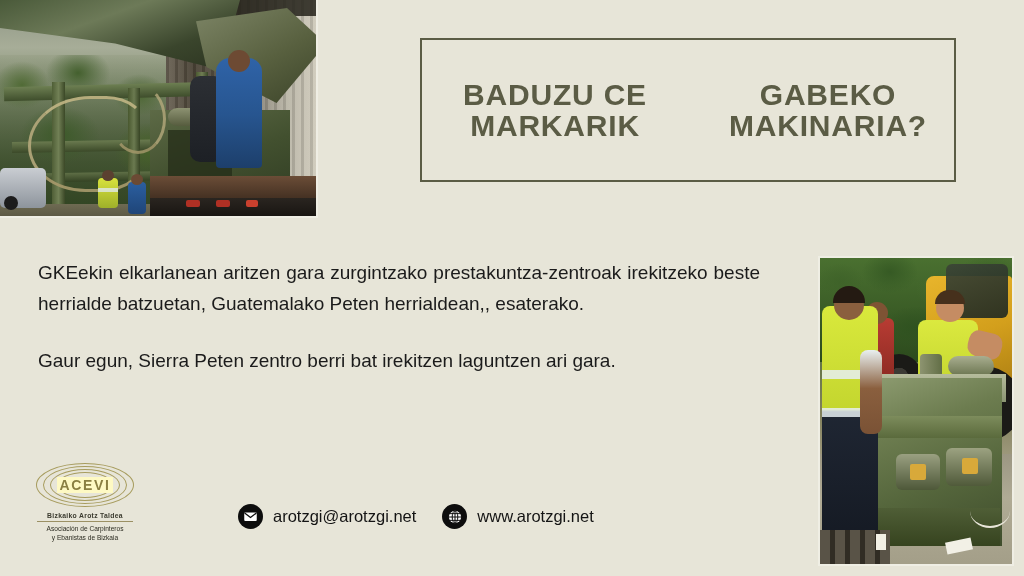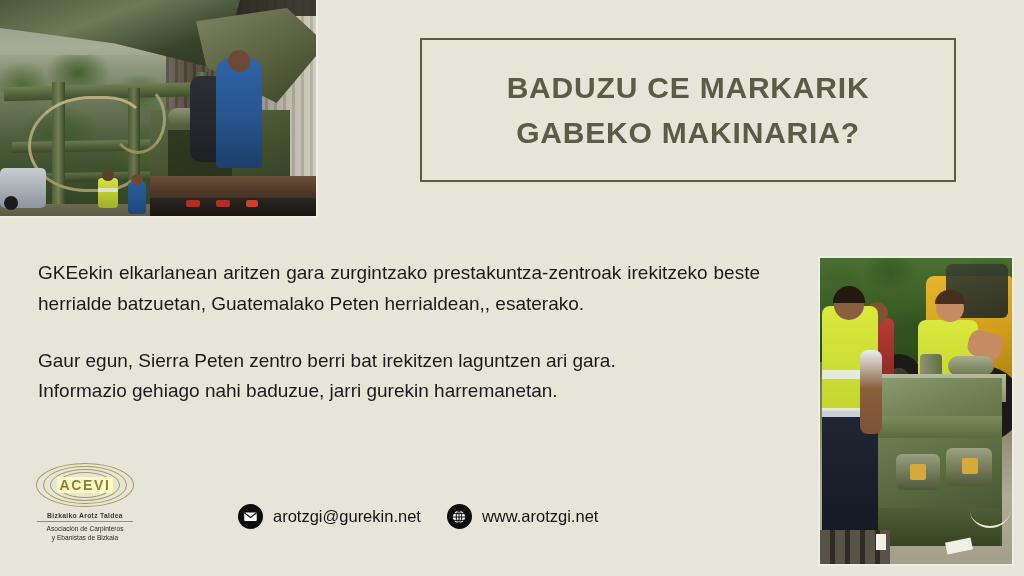--- a/index.html
+++ b/index.html
@@ -96,21 +96,21 @@
   .tl-car{ left:0px; top:168px; width:46px; height:40px;
     background:linear-gradient(180deg,#c9cdd2,#8d949c); border-radius:5px; }
   .tl-car-w{ left:4px; top:196px; width:14px; height:14px; background:#1c1c1c; border-radius:50%; }
   .tl-ground{ left:0; top:204px; width:180px; height:16px;
     background:linear-gradient(180deg,#6e6a52,#575440); }
 
   
   .headline-box{
     position:absolute; left:420px; top:38px; width:536px; height:144px;
     border:2px solid #5b5c45;
-    display:flex; flex-direction:column; align-items:center; justify-content:center;
+    display:flex; align-items:center; justify-content:center;
     gap:14px;
   }
   .headline-line{
     color:#5b5c45; font-weight:bold; font-size:30px; letter-spacing:.8px;
     text-align:center; line-height:1.05;
   }
 
   
   .body-copy{ position:absolute; left:38px; top:258px; width:722px; }
   .para{
@@ -295,21 +295,20 @@
 
 <div class="headline-box">
   <div class="headline-line">BADUZU CE MARKARIK</div>
   <div class="headline-line">GABEKO MAKINARIA?</div>
 </div>
 
 <div class="body-copy">
   <p class="para">GKEekin elkarlanean aritzen gara zurgintzako prestakuntza-zentroak irekitzeko beste herrialde batzuetan, Guatemalako Peten herrialdean,, esaterako.</p>
   <p class="para nojust">
     <span>Gaur egun, Sierra Peten zentro berri bat irekitzen laguntzen ari gara.</span><br>
-    <span>Informazio gehiago nahi baduzue, jarri gurekin harremanetan.</span>
   </p>
 </div>
 
 <div class="logos">
 
 
   <div class="logo-acevi">
     <div class="acevi-rings">
       <span class="ring r1"></span>
       <span class="ring r2"></span>
@@ -327,21 +326,21 @@
 
 <div class="contacts">
 
   <div class="contact">
     <span class="cicon">
       <svg width="15" height="15" viewBox="0 0 24 24" fill="none">
         <rect x="2" y="5.5" width="20" height="13.5" rx="1.6" fill="#fff"></rect>
         <path d="M2.6 6.4 12 13.6 21.4 6.4" stroke="#0d0d0d" stroke-width="2.1" fill="none"></path>
       </svg>
     </span>
-    <span class="ctext">arotzgi@gurekin.net</span>
+    <span class="ctext">arotzgi@arotzgi.net</span>
   </div>
 
 
   <div class="contact">
     <span class="cicon">
       <svg width="16" height="16" viewBox="0 0 24 24">
         <circle cx="12" cy="12" r="9.2" fill="#fff"></circle>
         <g stroke="#0d0d0d" stroke-width="1.5" fill="none">
           <ellipse cx="12" cy="12" rx="4.2" ry="9.2"></ellipse>
           <line x1="2.8" y1="12" x2="21.2" y2="12"></line>

